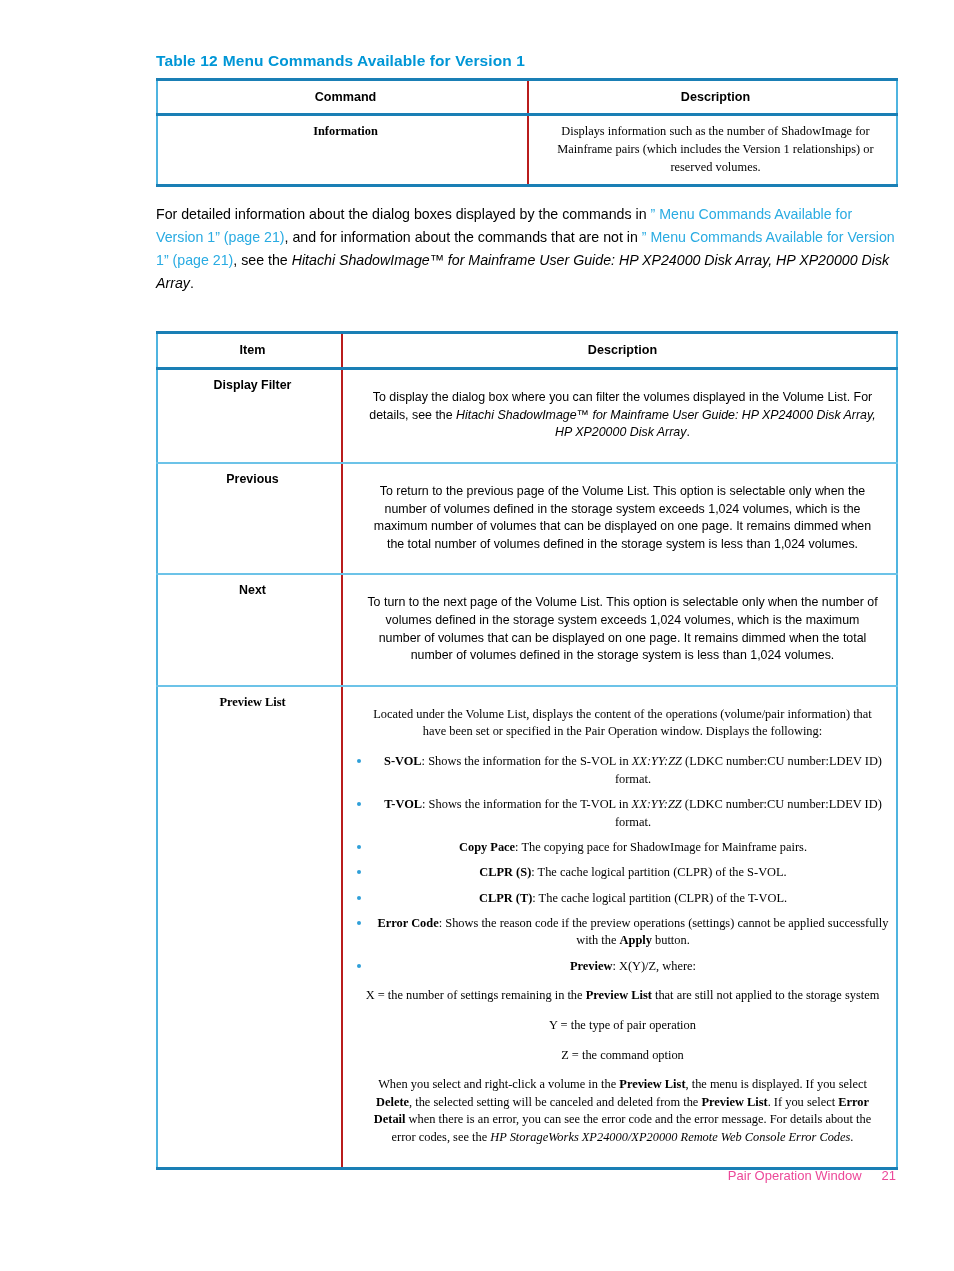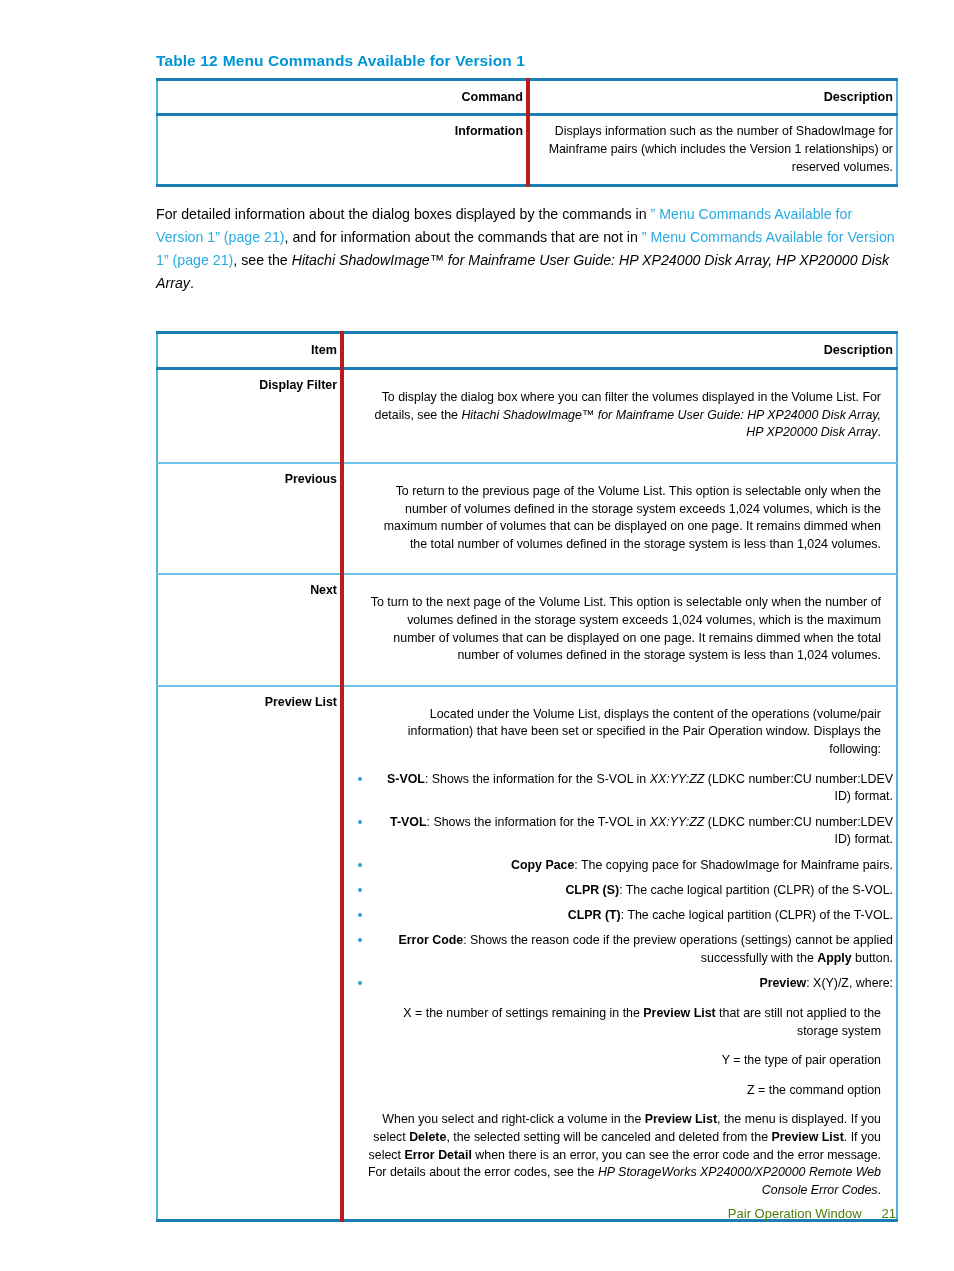--- a/index.html
+++ b/index.html
@@ -45,42 +45,43 @@
     border-collapse: collapse;
     width: 740px;
     table-layout: fixed;
     border-top: 3px solid #1a7fb5;
     border-bottom: 3px solid #1a7fb5;
     border-left: 2px solid #4fb4e0;
     border-right: 2px solid #4fb4e0;
   }
   table.doc-table th,
   table.doc-table td {
-    text-align: right;
+    text-align: center;
     vertical-align: top;
     padding: 7px 3px 8px 9px;
     font-size: 12.4px;
     line-height: 1.42;
   }
   table.doc-table thead th {
     font-weight: bold;
     font-size: 12.6px;
     border-bottom: 3px solid #1a7fb5;
     padding-top: 8px;
     padding-bottom: 7px;
   }
   table.doc-table tbody td {
     border-bottom: 2px solid #6cc3e8;
   }
   table.doc-table tbody tr:last-child td {
     border-bottom: none;
+    font-family: Liberation Serif, serif;
   }
   table.doc-table th.col-sep,
   table.doc-table td.col-sep {
-    border-left: 4px solid #b91c1c;
+    border-left: 2px solid #b91c1c;
   }
   .cell-strong { font-weight: bold; }
   .cell-desc p { margin: 12px; }
   .cell-desc p + p { margin-top: 0.55em; }
 
   
   .t12 col.c1 { width: 371px; }
   .t12 col.c2 { width: 369px; }
   
   .t13 col.c1 { width: 185px; }
@@ -120,27 +121,27 @@
   }
   .sub-para {
     margin: 0.55em 0 0 21px;
   }
   .sub-para + .sub-para { margin-top: 0.6em; }
 
   
   .footer {
     position: absolute;
     left: 0;
-    top: 1206px;
+    top: 1168px;
     width: 954px;
     text-align: right;
     padding-right: 58px;
     box-sizing: border-box;
     font-size: 13px;
-    color: #4d7c0f;
+    color: #ec4899;
   }
   .footer .ftitle { margin-right: 20px; }
 </style>
 </head>
 <body>
 
 <div class="page">
   <div class="content">
 
     <div class="table-caption">

